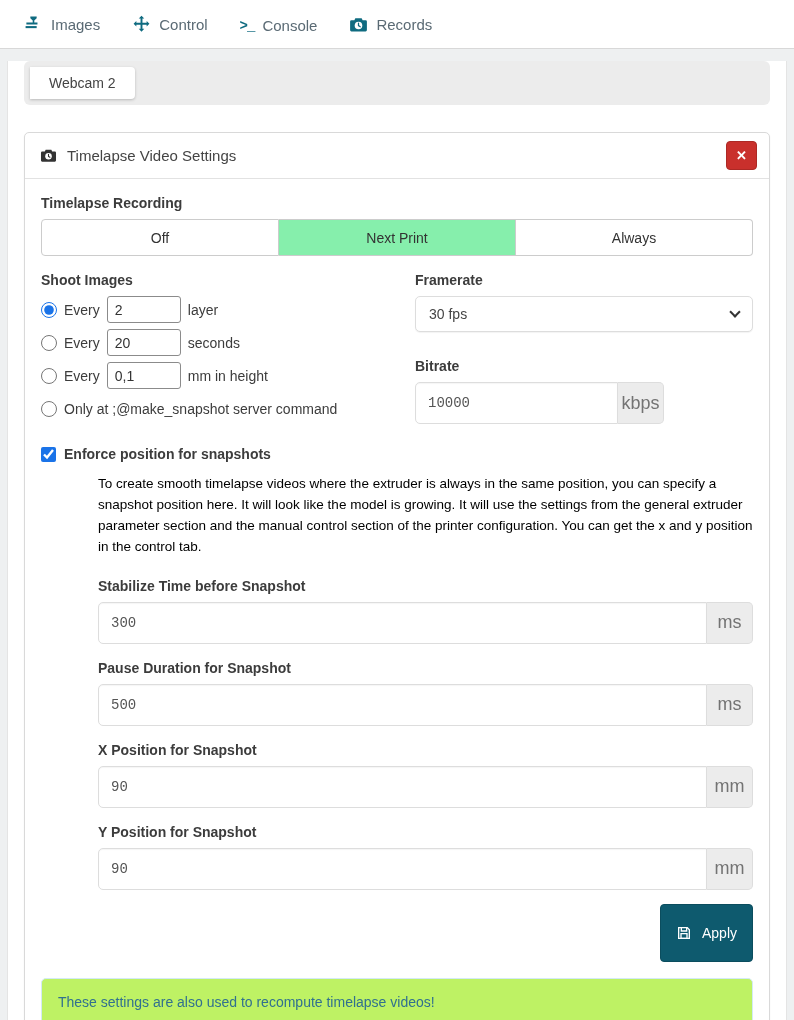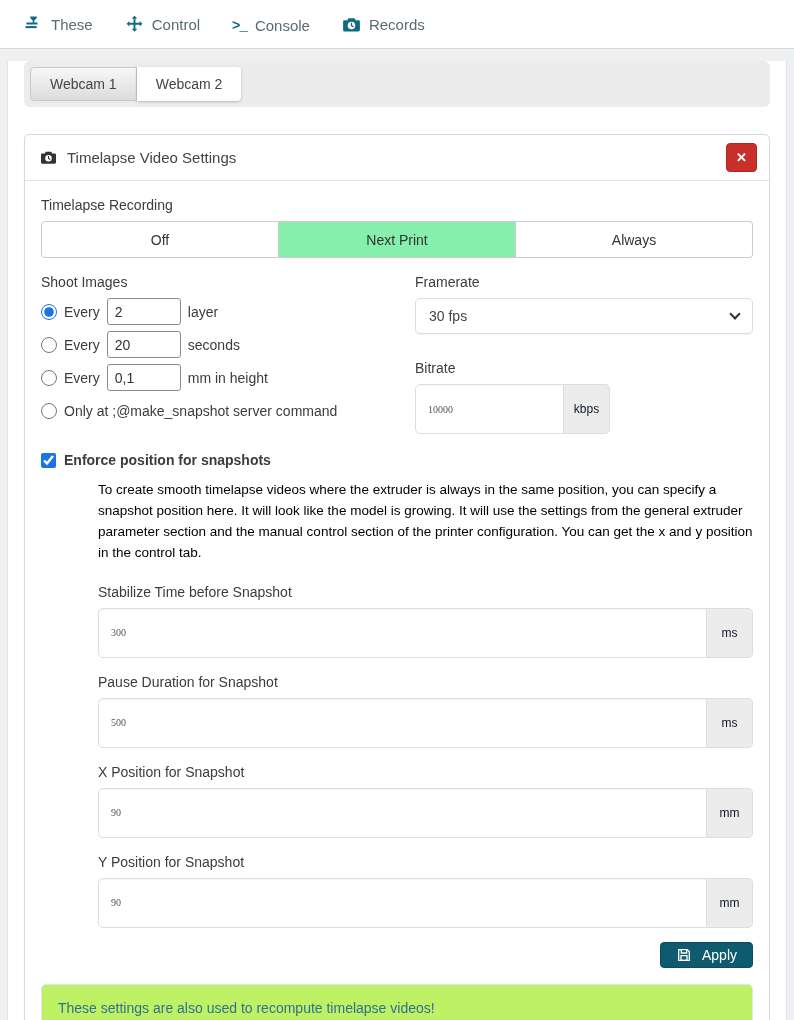--- a/index.html
+++ b/index.html
@@ -91,21 +91,21 @@
     width:31px; height:29px;
     background:#c9302c;
     border:1px solid #ac2925;
     border-radius:4px;
     color:#fff; font-weight:bold; font-size:13px;
     display:flex; align-items:center; justify-content:center;
     cursor:pointer;
   }
   .card-body { padding:16px 16px 30px 16px; }
   .field-label {
-    font-weight:normal; font-size:14px; color:#3c3c3c;
+    font-weight:bold; font-size:14px; color:#3c3c3c;
     margin:0 0 8px 0; display:block;
   }
   
   .btn-group { display:flex; width:100%; }
   .btn-group .seg {
     flex:1; height:37px;
     background:#fff;
     border:1px solid #ccc;
     font-size:14px; color:#333;
     display:flex; align-items:center; justify-content:center;
@@ -151,33 +151,33 @@
   .select-wrap .chev {
     position:absolute; right:14px; top:12px;
     width:8px; height:8px;
     border-right:2px solid #333; border-bottom:2px solid #333;
     transform:rotate(45deg); pointer-events:none;
   }
   .bitrate-label { margin-top:26px; }
   
   .input-group { display:flex; }
   .input-group input {
-    height:50px; flex:1;
+    height:42px; flex:1;
     border:1px solid #ddd; border-radius:5px 0 0 5px;
-    padding:0 12px; font-size:10px; color:#555;
-    font-family:Liberation Serif, serif;
+    padding:0 12px; font-size:14px; color:#555;
+    font-family:Liberation Mono, monospace;
     box-shadow:inset 0 1px 1px rgba(0,0,0,.04);
   }
   .input-group .addon {
     min-width:46px; padding:0 0;
     background:#ececec;
     border:1px solid #ddd; border-left:none;
     border-radius:0 5px 5px 0;
     display:flex; align-items:center; justify-content:center;
-    font-size:12px; color:#0f172a;
+    font-size:18px; color:#737373;
   }
   .input-group.narrow input { flex:0 0 100px; }
   
   .check-row {
     display:flex; align-items:center; gap:8px;
     margin-top:18px;
   }
   .check-row input[type=checkbox] {
     width:15px; height:15px; accent-color:#1a73e8; cursor:pointer;
   }
@@ -189,21 +189,21 @@
     margin-bottom:20px;
   }
   .snap-field { margin-top:16px; }
   .snap-field:first-of-type { margin-top:0; }
   
   .apply-row { display:flex; justify-content:flex-end; margin-top:14px; }
   .apply-btn {
     display:flex; align-items:center; gap:10px;
     background:#0e5a6e; color:#fff;
     border:1px solid #0b4d5e; border-radius:4px;
-    padding:4px 15px; font-size:14px;
+    padding:20px 15px; font-size:14px;
     font-family:"Liberation Sans", sans-serif;
     cursor:pointer;
   }
   .apply-btn svg { width:16px; height:16px; stroke:#fff; fill:none; stroke-width:2; }
   
   .alert-info {
     margin-top:16px;
     background:#bef264;
     border:1px solid #d3eaf5;
     border-radius:5px;
@@ -213,21 +213,21 @@
 </style>
 </head>
 <body>
 
 <div class="nav-bar">
   <div class="nav-tab">
     <svg viewBox="0 0 24 24" class="ico-teal">
       <path d="M8 2h8v2l-3 3v2.5h4V12H3V9.5h8V7L8 4z"></path>
       <rect x="2" y="14" width="14" height="2.6"></rect>
     </svg>
-    <span>These</span>
+    <span>Images</span>
   </div>
   <div class="nav-tab">
     <svg viewBox="0 0 24 24" class="ico-teal">
       <path d="M12 1l3.5 3.5h-2.3v5.3h5.3V7.5L22 11l-3.5 3.5v-2.3h-5.3v5.3h2.3L12 21l-3.5-3.5h2.3v-5.3H5.5v2.3L2 11l3.5-3.5v2.3h5.3V4.5H8.5z"></path>
     </svg>
     <span>Control</span>
   </div>
   <div class="nav-tab">
     <span class="console-glyph">&gt;_</span>
     <span>Console</span>
@@ -238,21 +238,20 @@
       <circle cx="12" cy="13.2" r="4.8" fill="#fff"></circle>
       <path d="M12 10.2v3.2l2.2 1.4" stroke="#0f6b80" stroke-width="1.6" fill="none" stroke-linecap="round"></path>
     </svg>
     <span>Records</span>
   </div>
 </div>
 
 <div class="wrapper">
 
   <div class="subtab-strip">
-    <button class="subtab-btn selected">Webcam 1</button>
     <button class="subtab-btn plain">Webcam 2</button>
   </div>
 
   <div class="card">
 
     <div class="card-header">
       <svg viewBox="0 0 24 24" class="cam">
         <path d="M8 4h8l1.2 2.5H21a1.6 1.6 0 0 1 1.6 1.6v11A1.6 1.6 0 0 1 21 20.7H3A1.6 1.6 0 0 1 1.4 19.1v-11A1.6 1.6 0 0 1 3 6.5h3.8z"></path>
         <circle cx="12" cy="13.2" r="4.6" fill="#fff"></circle>
         <path d="M12 10.4v2.8l2 1.3" stroke="#333" stroke-width="1.5" fill="none" stroke-linecap="round"></path>

